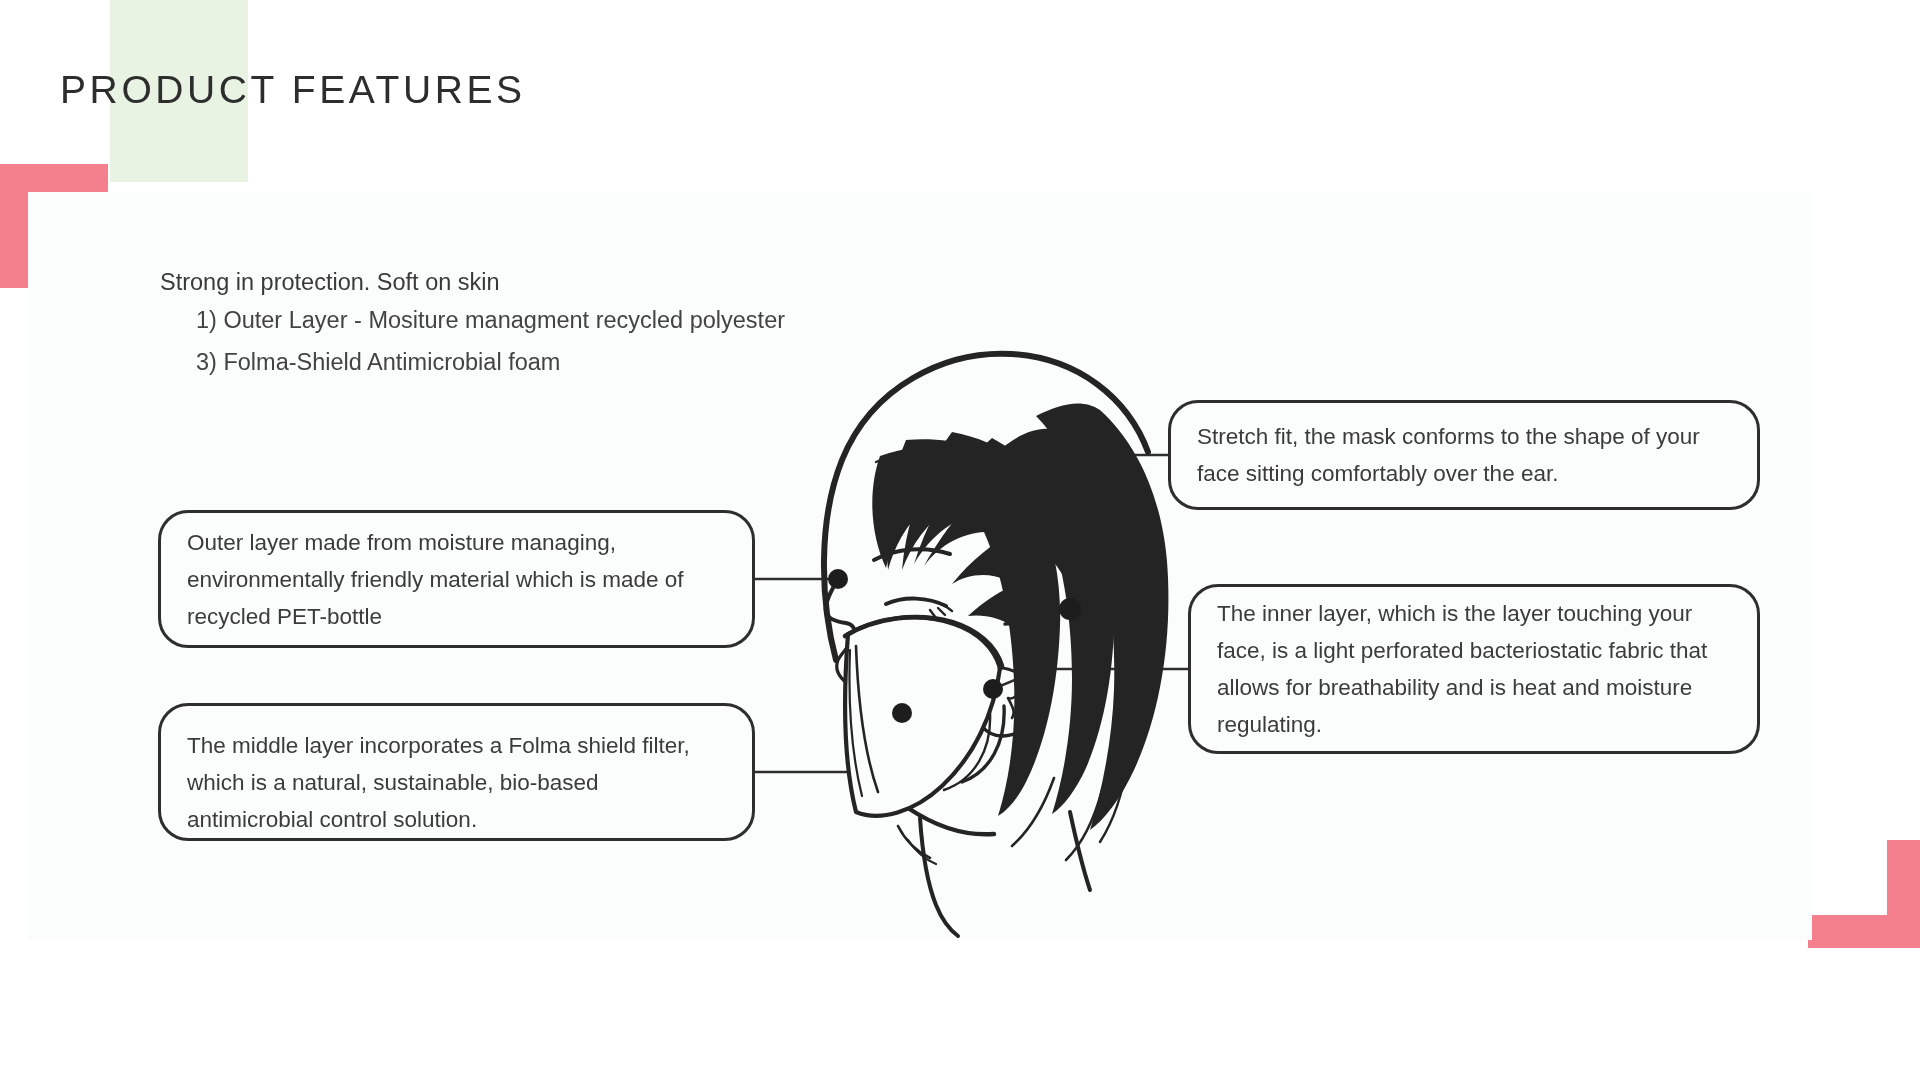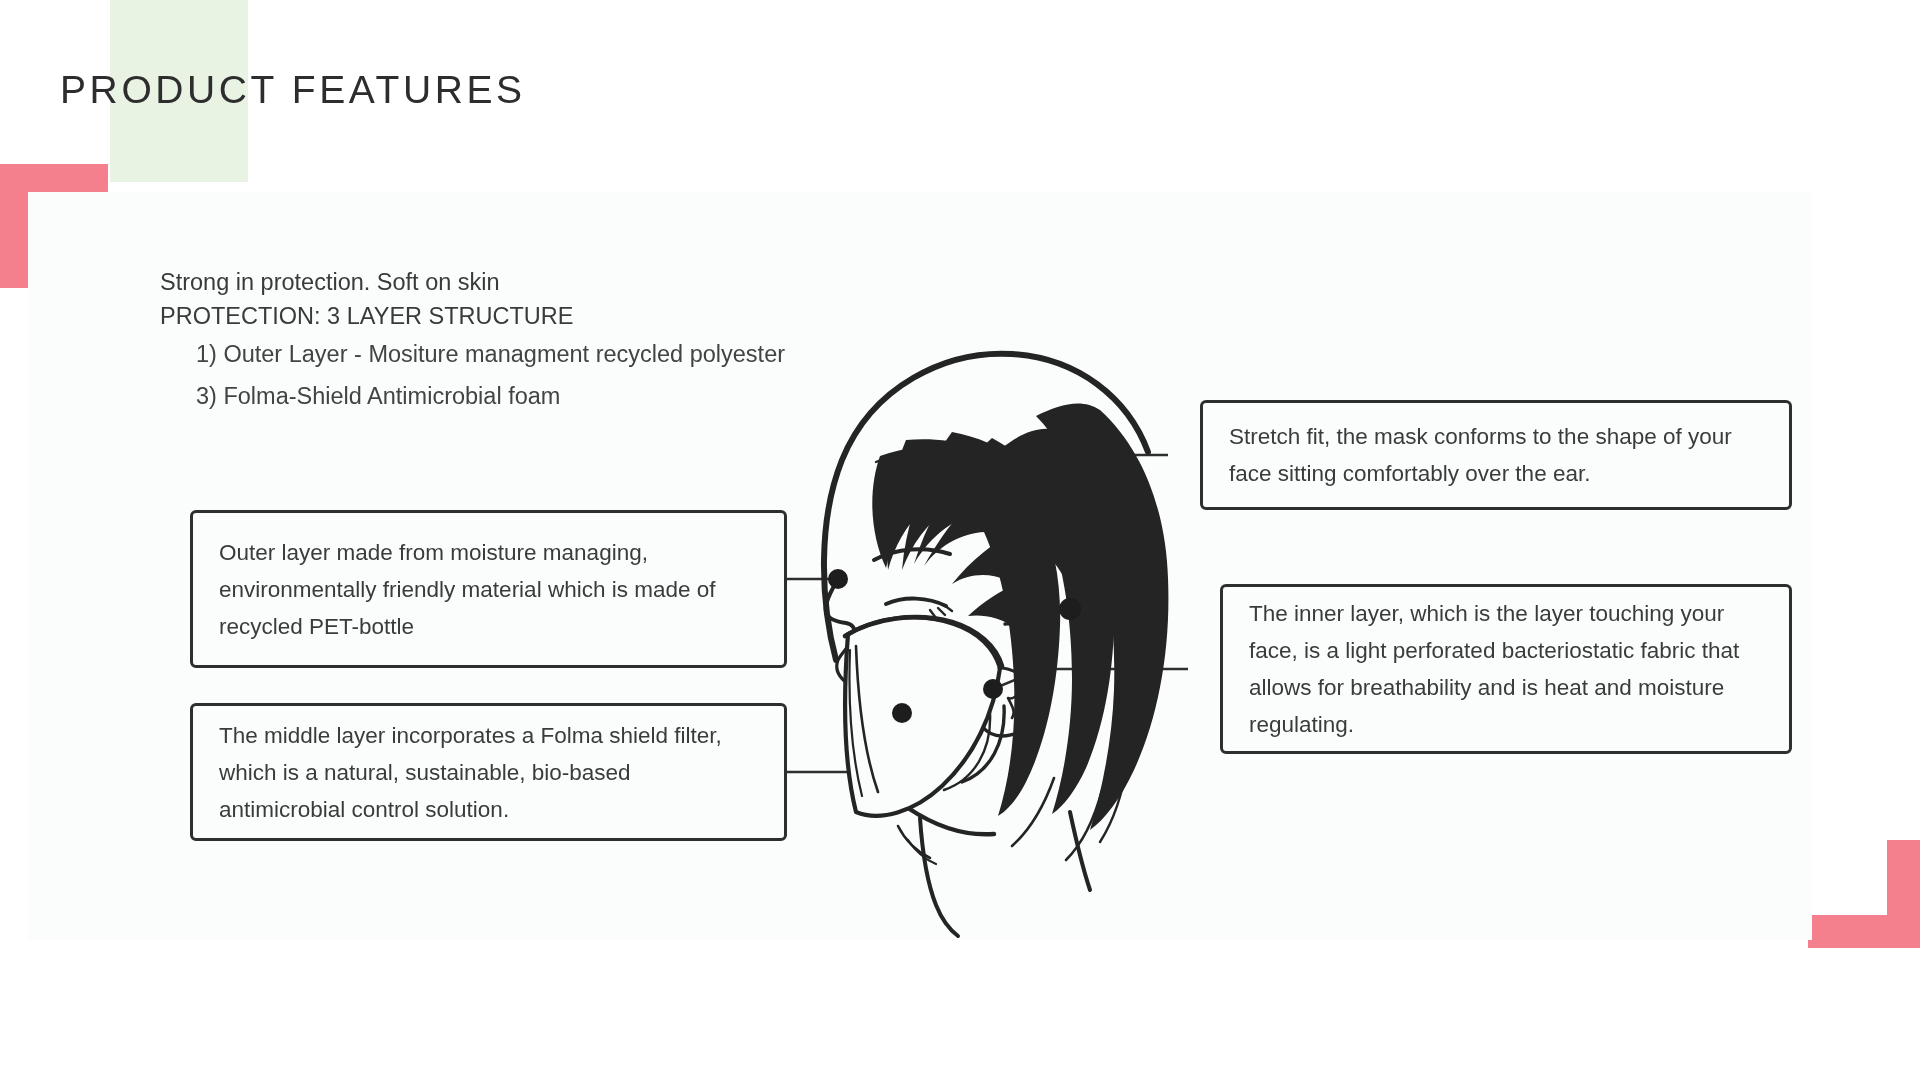--- a/index.html
+++ b/index.html
@@ -83,34 +83,33 @@
     color: #434343;
     line-height: 42px;
     white-space: nowrap;
     margin-left: 36px;
   }
 
   
   .callout {
     position: absolute;
     border: 3.4px solid #2e2e2e;
-    border-radius: 6px;
+    border-radius: 30px;
     background: #fbfdfd;
     display: flex;
     align-items: center;
-    margin-left: 32px;
   }
   .callout p {
     font-size: 22.5px;
     line-height: 37px;
     color: #3b3b3b;
     padding: 0 26px;
   }
-  #callout-outer  { left: 158px;  top: 510px; width: 597px;  height: 158px; }
-  #callout-middle { left: 158px;  top: 703px; width: 597px;  height: 138px; }
+  #callout-outer  { left: 158px;  top: 510px; width: 597px;  height: 138px; }
+  #callout-middle { left: 158px;  top: 703px; width: 597px;  height: 138px; align-items: flex-end; }
   #callout-stretch{ left: 1168px; top: 400px; width: 592px;  height: 110px; }
   #callout-inner  { left: 1188px; top: 584px; width: 572px;  height: 170px; }
 
   
   #art {
     position: absolute;
     left: 0; top: 0; width: 1920px; height: 1080px;
     pointer-events: none;
   }
 </style>
@@ -130,21 +129,20 @@
     <div class="bar-v"></div>
     <div class="bar-h"></div>
   </div>
 
   <div class="content-panel"></div>
 
   <div class="page-title">PRODUCT FEATURES</div>
 
   <div class="intro-block">
     <div class="intro-heading">Strong in protection. Soft on skin</div>
-    <div class="intro-heading">PROTECTION: 3 LAYER STRUCTURE</div>
     <div class="intro-item">1) Outer Layer - Mositure managment recycled polyester</div>
     <div class="intro-item">3) Folma-Shield Antimicrobial foam</div>
   </div>
 
   <svg id="art" viewBox="0 0 1920 1080">
 
     <g stroke="#2e2e2e" stroke-width="2.6" fill="none">
       <path d="M755 579 L838 579"></path>
       <path d="M755 772 L862 772 L902 713"></path>
       <path d="M1168 455 L1119 455 L1070 609"></path>

